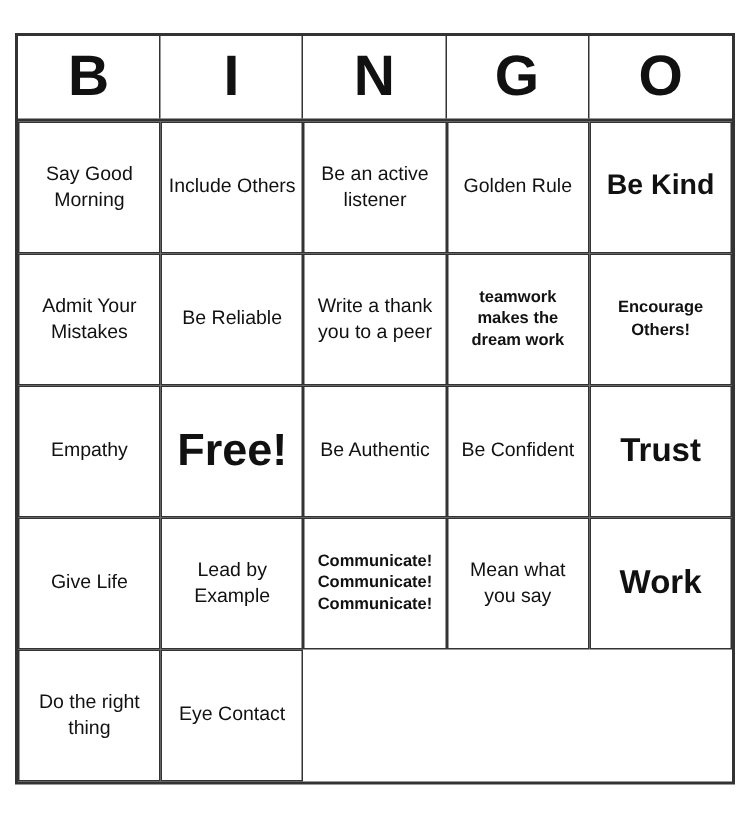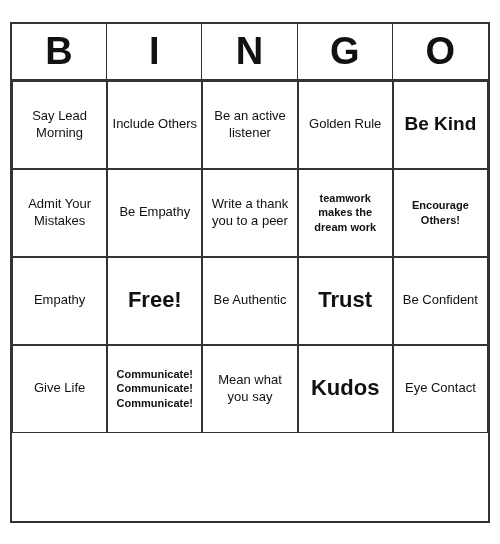--- a/index.html
+++ b/index.html
@@ -41,21 +41,21 @@
       display: flex;
       align-items: center;
       justify-content: center;
       text-align: center;
       padding: 4px;
       font-size: 13px;
       line-height: 1.3;
       color: #111;
     }
     .bingo-cell.free {
-      font-size: 22px;
+      font-size: 30px;
       font-weight: bold;
     }
     .bingo-cell.large-text {
       font-size: 22px;
       font-weight: bold;
     }
     .bingo-cell.be-kind {
       font-size: 19px;
       font-weight: bold;
     }
@@ -69,34 +69,36 @@
 
 <div class="bingo-card">
   <div class="bingo-header">
   <div class="bingo-letter">B</div>
       <div class="bingo-letter">I</div>
       <div class="bingo-letter">N</div>
       <div class="bingo-letter">G</div>
       <div class="bingo-letter">O</div>
     </div>
   <div class="bingo-grid">
-  <div class="bingo-cell">Say Lead Morning</div>
+  <div class="bingo-cell">Say Good Morning</div>
       <div class="bingo-cell">Include Others</div>
       <div class="bingo-cell">Be an active listener</div>
       <div class="bingo-cell">Golden Rule</div>
       <div class="bingo-cell be-kind">Be Kind</div>
       <div class="bingo-cell">Admit Your Mistakes</div>
-      <div class="bingo-cell">Be Empathy</div>
+      <div class="bingo-cell">Be Reliable</div>
       <div class="bingo-cell">Write a thank you to a peer</div>
       <div class="bingo-cell small-text">teamwork makes the dream work</div>
       <div class="bingo-cell small-text">Encourage Others!</div>
       <div class="bingo-cell">Empathy</div>
       <div class="bingo-cell free">Free!</div>
       <div class="bingo-cell">Be Authentic</div>
+      <div class="bingo-cell">Be Confident</div>
       <div class="bingo-cell large-text">Trust</div>
-      <div class="bingo-cell">Be Confident</div>
       <div class="bingo-cell">Give Life</div>
+      <div class="bingo-cell">Lead by Example</div>
       <div class="bingo-cell small-text">Communicate! Communicate! Communicate!</div>
       <div class="bingo-cell">Mean what you say</div>
-      <div class="bingo-cell large-text">Kudos</div>
+      <div class="bingo-cell large-text">Work</div>
+      <div class="bingo-cell">Do the right thing</div>
       <div class="bingo-cell">Eye Contact</div>
     </div>
 </div>
 
 </body></html>

